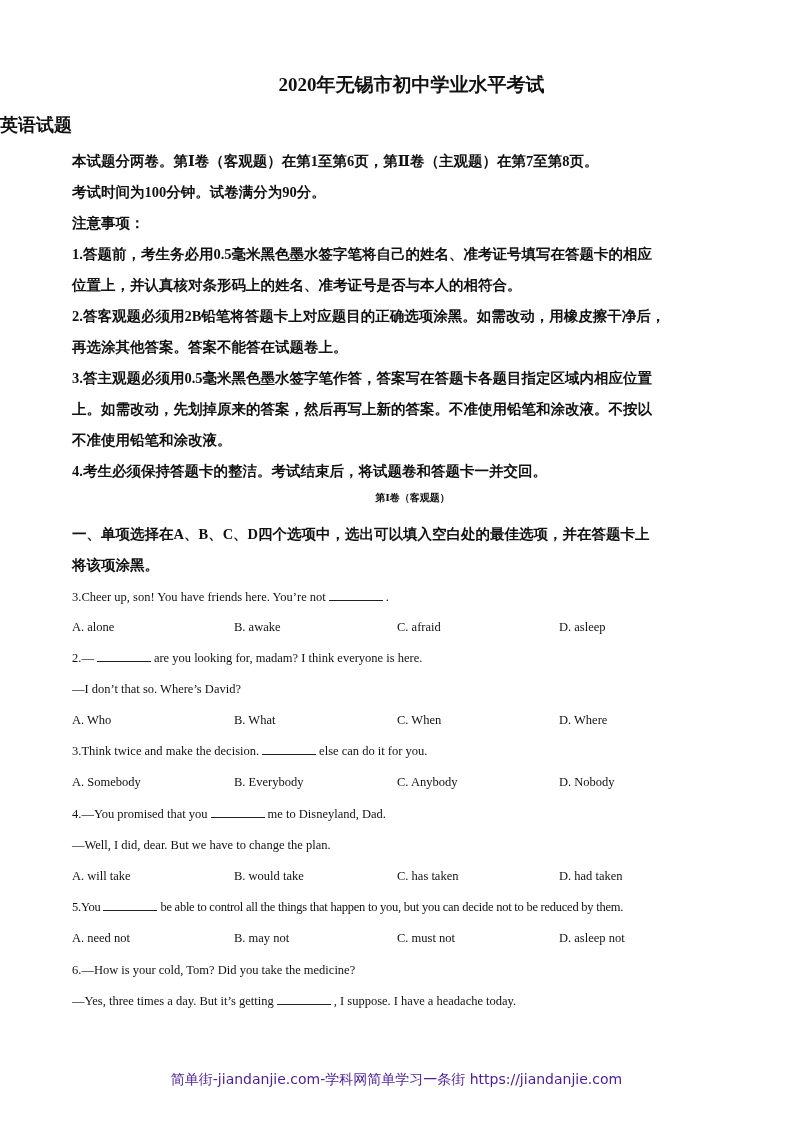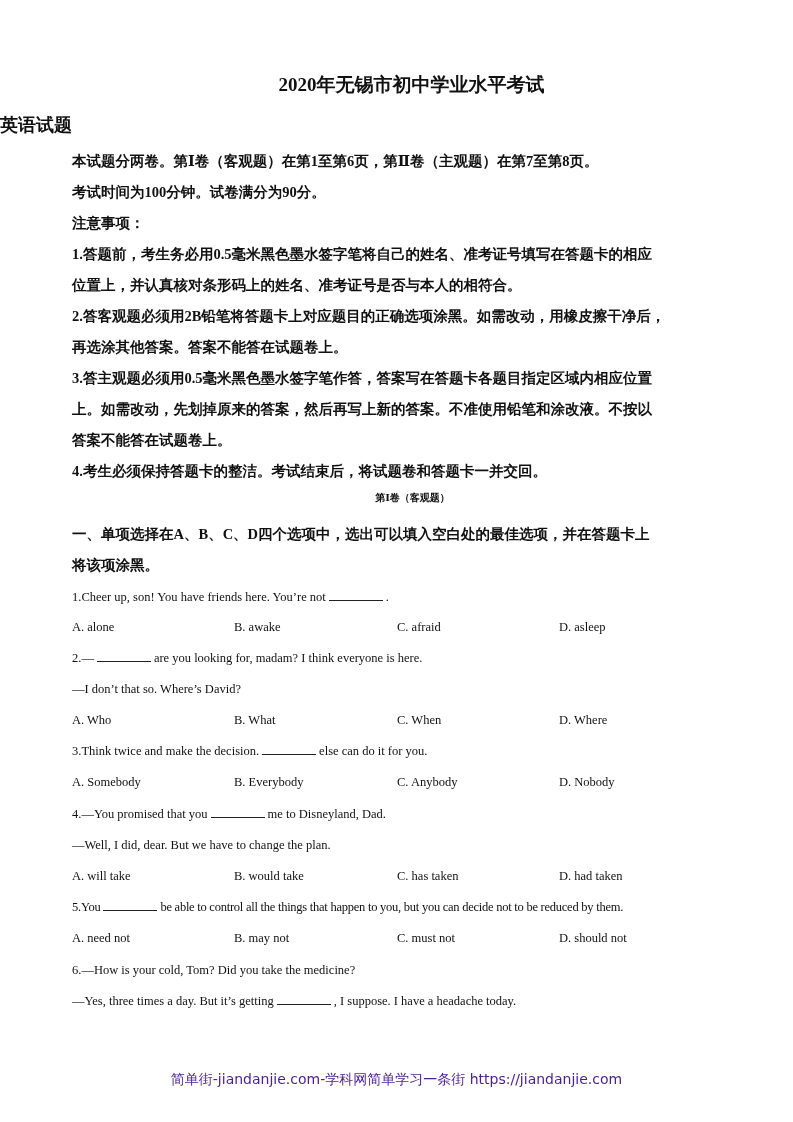--- a/index.html
+++ b/index.html
@@ -45,30 +45,30 @@
 
   <div class="cn" style="top:146px">本试题分两卷。第Ⅰ卷（客观题）在第1至第6页，第Ⅱ卷（主观题）在第7至第8页。</div>
   <div class="cn" style="top:177px">考试时间为100分钟。试卷满分为90分。</div>
   <div class="cn" style="top:208px">注意事项：</div>
   <div class="cn" style="top:239px">1.答题前，考生务必用0.5毫米黑色墨水签字笔将自己的姓名、准考证号填写在答题卡的相应</div>
   <div class="cn" style="top:270px">位置上，并认真核对条形码上的姓名、准考证号是否与本人的相符合。</div>
   <div class="cn" style="top:301px">2.答客观题必须用2B铅笔将答题卡上对应题目的正确选项涂黑。如需改动，用橡皮擦干净后，</div>
   <div class="cn" style="top:332px">再选涂其他答案。答案不能答在试题卷上。</div>
   <div class="cn" style="top:363px">3.答主观题必须用0.5毫米黑色墨水签字笔作答，答案写在答题卡各题目指定区域内相应位置</div>
   <div class="cn" style="top:394px">上。如需改动，先划掉原来的答案，然后再写上新的答案。不准使用铅笔和涂改液。不按以</div>
-  <div class="cn" style="top:425px">答案不能答在试题卷上。</div>
+  <div class="cn" style="top:425px">不准使用铅笔和涂改液。</div>
   <div class="cn" style="top:456px">4.考生必须保持答题卡的整洁。考试结束后，将试题卷和答题卡一并交回。</div>
 
   <div class="section-head">第Ⅰ卷（客观题）</div>
 
   <div class="cn" style="top:519px">一、单项选择在A、B、C、D四个选项中，选出可以填入空白处的最佳选项，并在答题卡上</div>
   <div class="cn" style="top:550px">将该项涂黑。</div>
 
   <div class="q" style="top:590px">
-    <span>1.Cheer up, son! You have friends here. You’re not</span><span class="blank"></span><span>.</span>
+    <span>3.Cheer up, son! You have friends here. You’re not</span><span class="blank"></span><span>.</span>
   </div>
   <div class="opts" style="top:620px">
     <span class="opt a">A. alone</span>
     <span class="opt b">B. awake</span>
     <span class="opt c">C. afraid</span>
     <span class="opt d">D. asleep</span>
   </div>
 
   <div class="q" style="top:651px">
     <span>2.—</span><span class="blank"></span><span>are you looking for, madam? I think everyone is here.</span>
@@ -102,21 +102,21 @@
     <span class="opt d">D. had taken</span>
   </div>
 
   <div class="q" style="top:900px; letter-spacing:-0.25px">
     <span>5.You</span><span class="blank"></span><span>be able to control all the things that happen to you, but you can decide not to be reduced by them.</span>
   </div>
   <div class="opts" style="top:931px">
     <span class="opt a">A. need not</span>
     <span class="opt b">B. may not</span>
     <span class="opt c">C. must not</span>
-    <span class="opt d">D. should not</span>
+    <span class="opt d">D. asleep not</span>
   </div>
 
   <div class="q" style="top:963px">6.—How is your cold, Tom? Did you take the medicine?</div>
   <div class="q" style="top:994px">
     <span>—Yes, three times a day. But it’s getting</span><span class="blank"></span><span>, I suppose. I have a headache today.</span>
   </div>
 
   <div class="footer">简单街-jiandanjie.com-学科网简单学习一条街 https://jiandanjie.com</div>
 </div>
 

